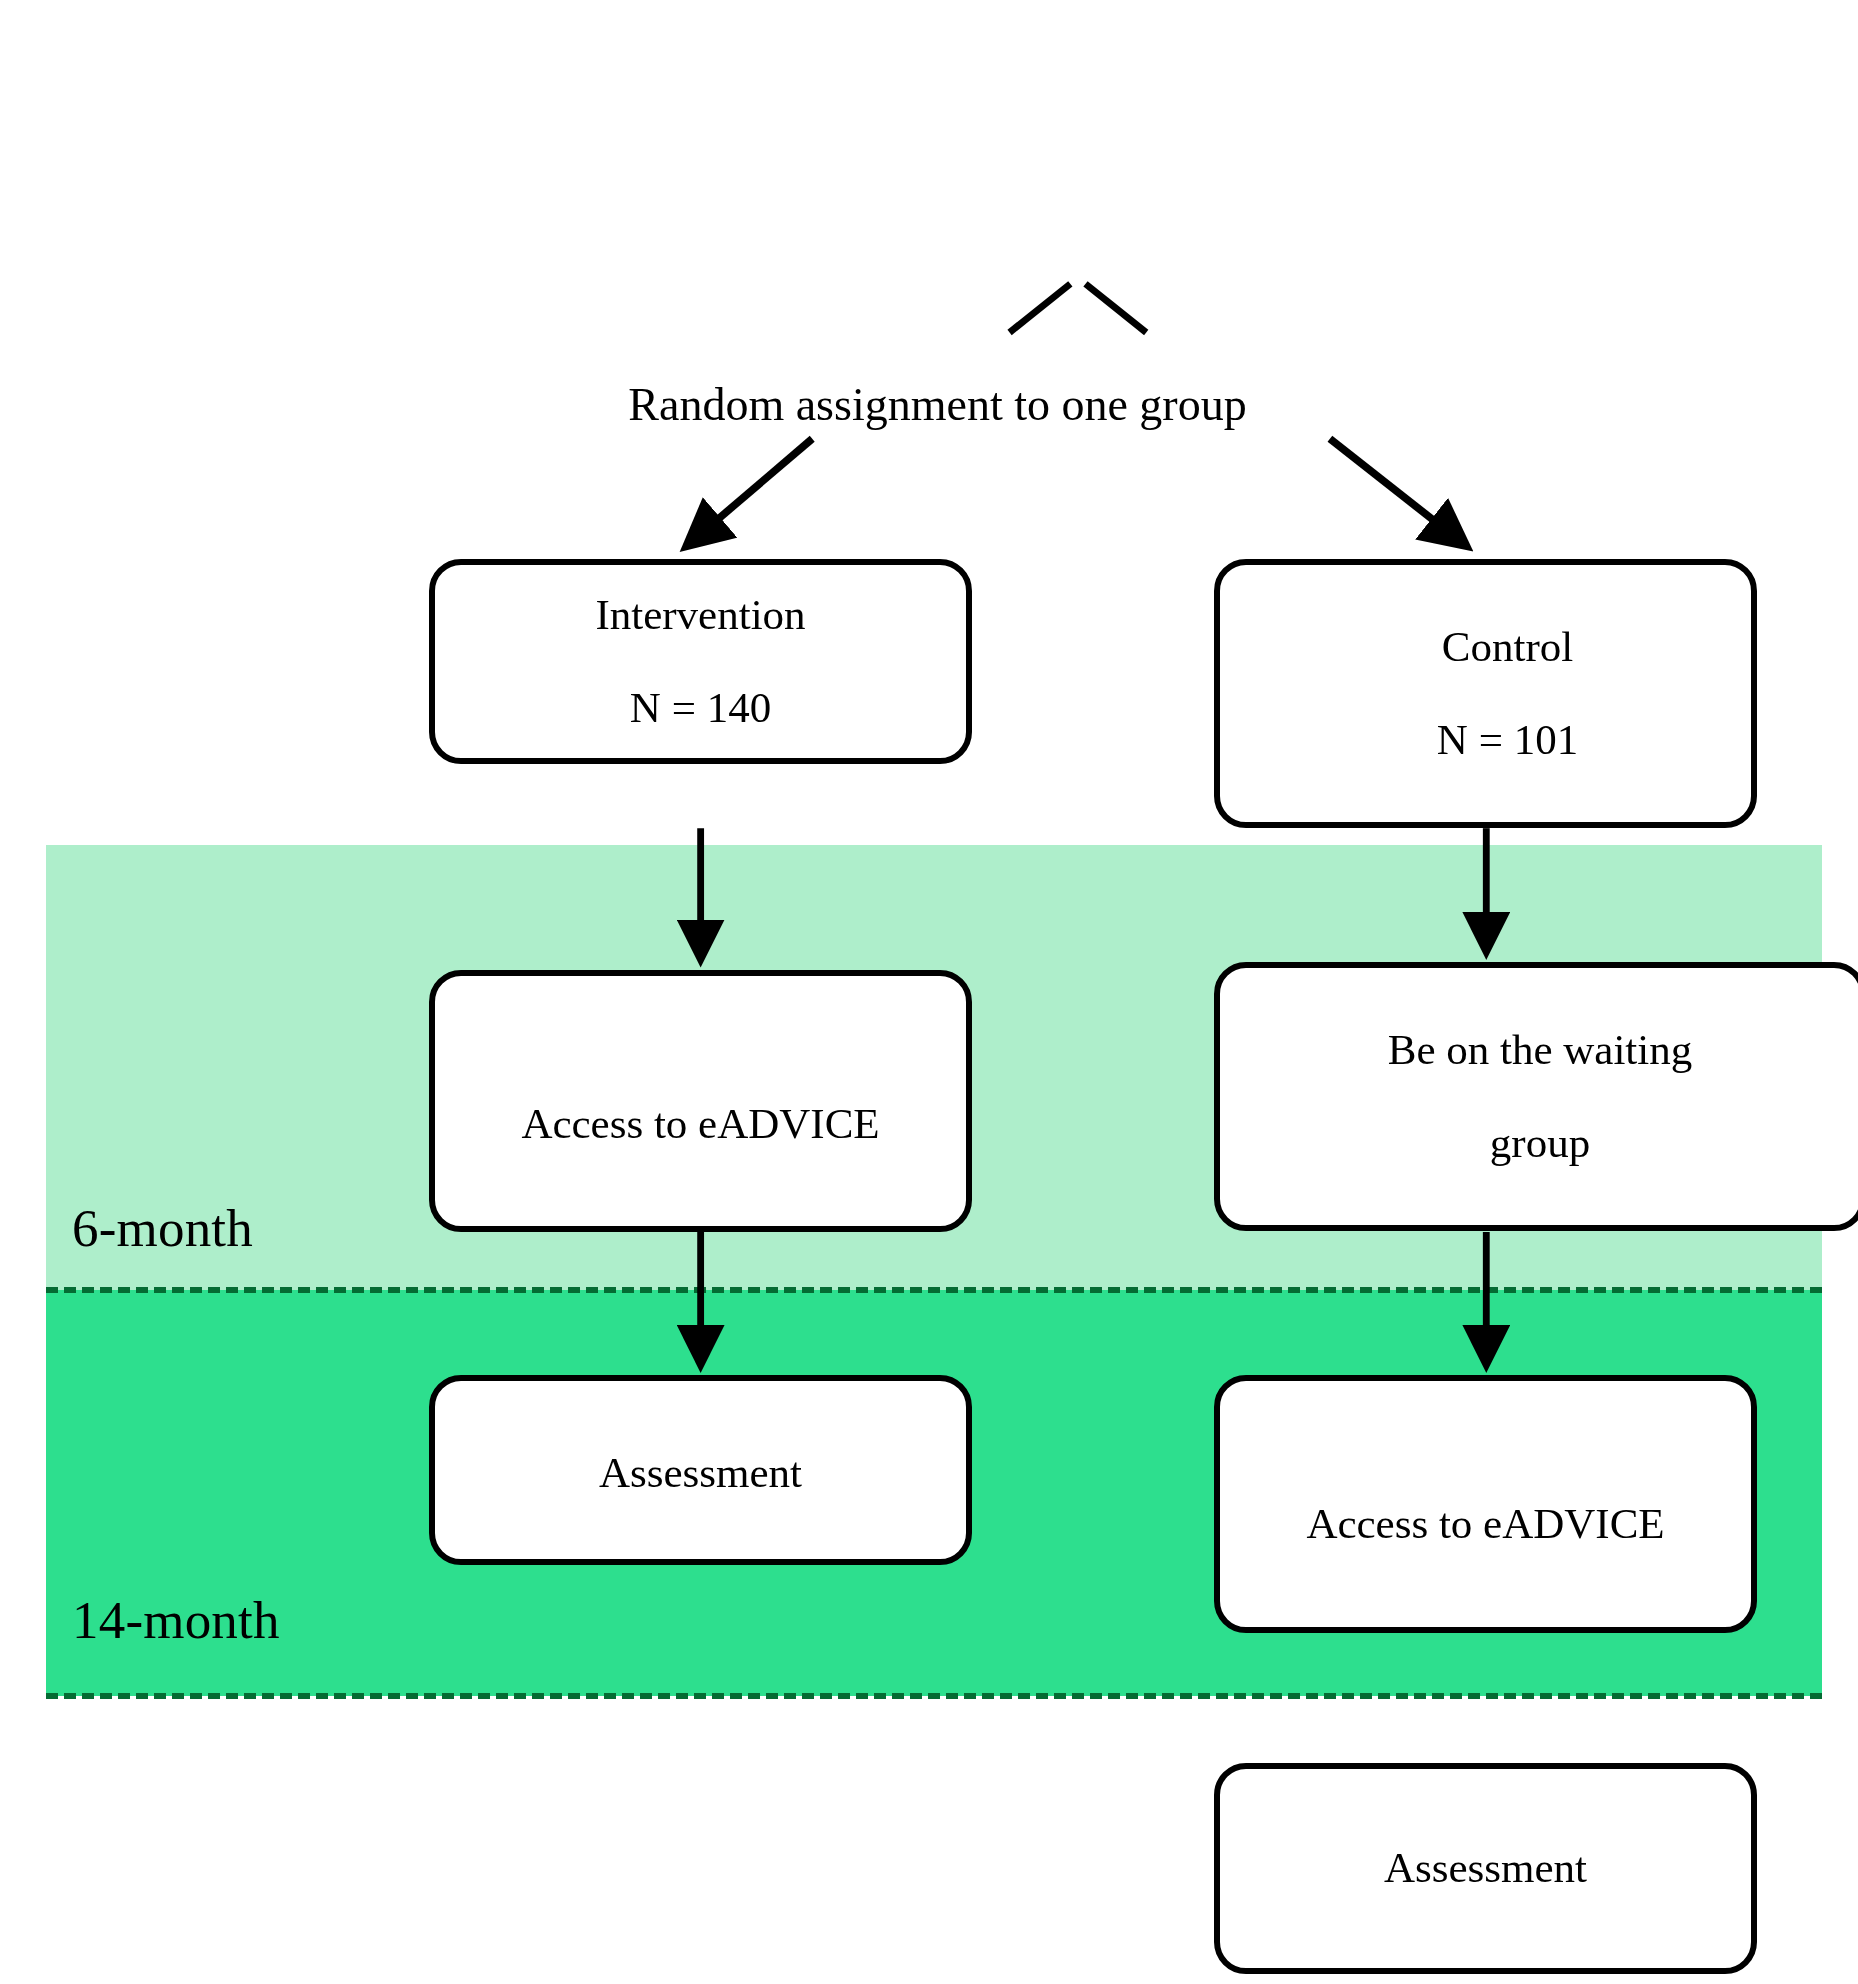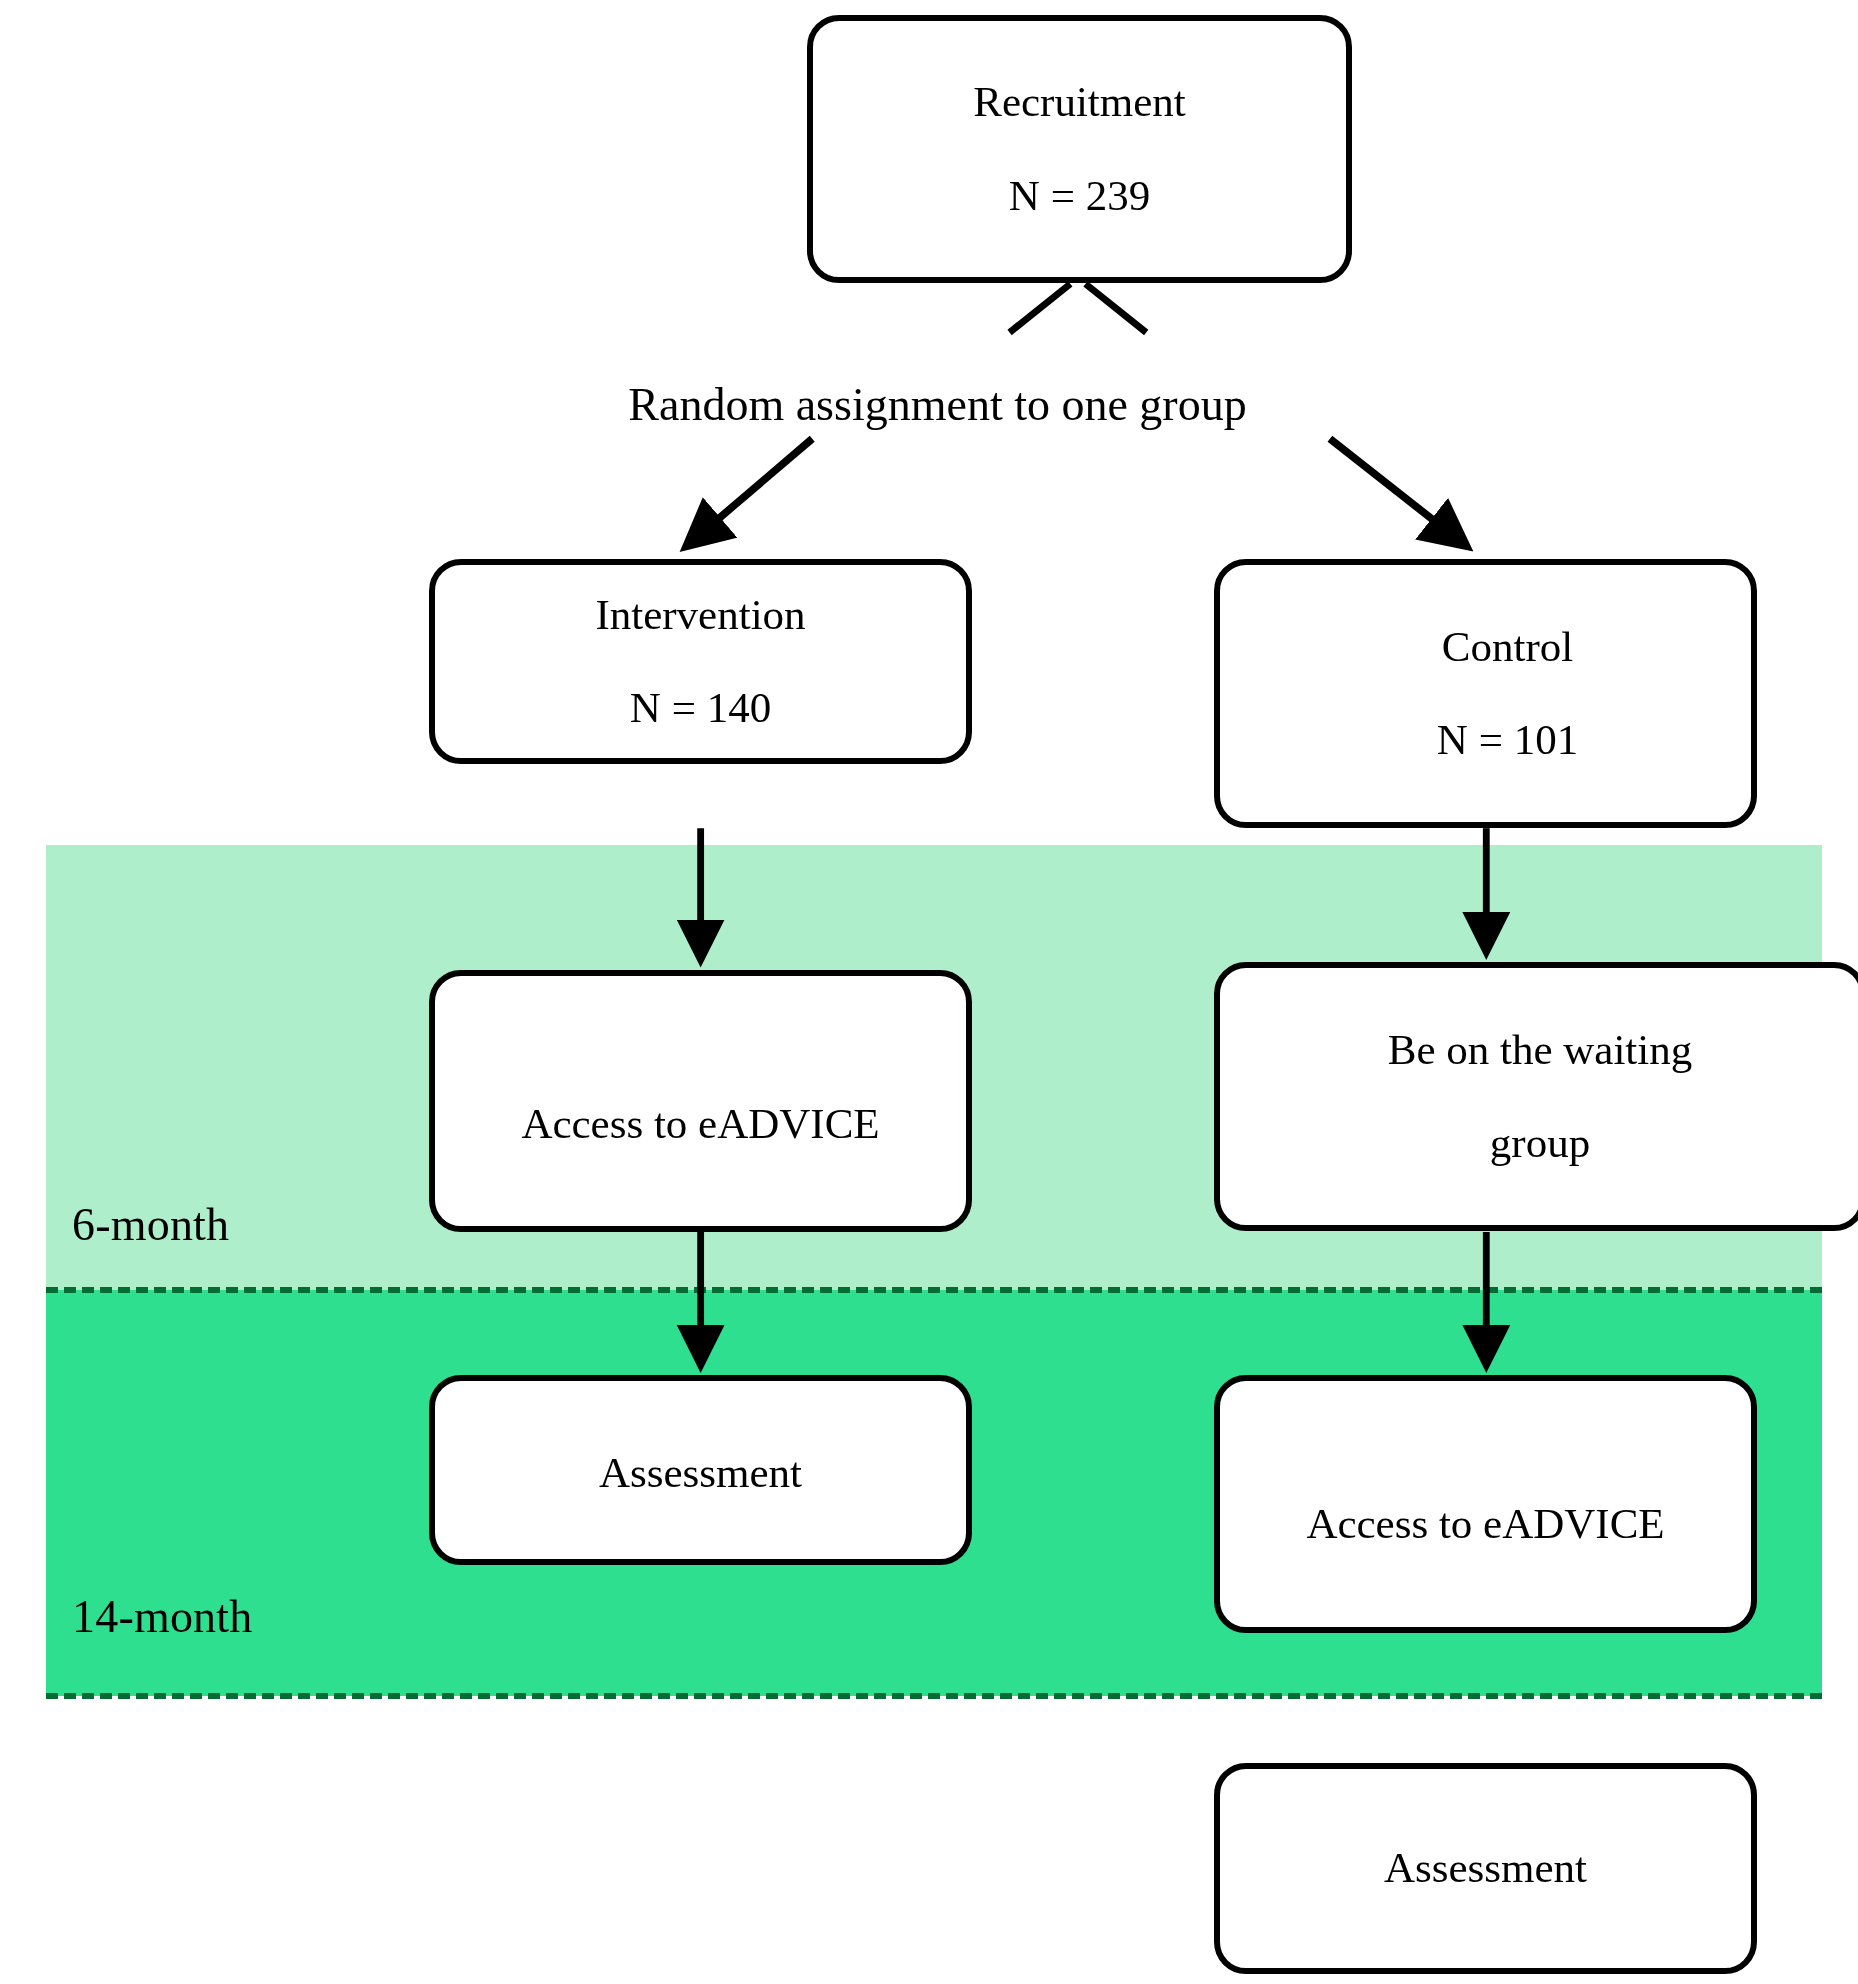--- a/index.html
+++ b/index.html
@@ -28,21 +28,21 @@
     background: #aeeecb;
   }
   #band-12month {
     top: 1290px;
     height: 406px;
     background: #2ddf8e;
   }
   .band-label {
     position: absolute;
     left: 72px;
-    font-size: 46px;
+    font-size: 53px;
     color: #000000;
     white-space: nowrap;
     letter-spacing: 0.2px;
   }
   #label-6month { top: 1198px; }
   #label-12month { top: 1590px; }
 
   .dashed-divider {
     position: absolute;
     left: 46px;
@@ -137,24 +137,20 @@
 
     <line x1="1958" y1="1091" x2="1958" y2="1252" stroke="#000000" stroke-width="9" marker-end="url(#arrowhead)"></line>
 
     <line x1="923" y1="1623" x2="923" y2="1796" stroke="#000000" stroke-width="9" marker-end="url(#arrowhead)"></line>
 
     <line x1="1958" y1="1623" x2="1958" y2="1796" stroke="#000000" stroke-width="9" marker-end="url(#arrowhead)"></line>
   </svg>
 
   <div id="random-assignment-text">Random assignment to one group</div>
 
-  <div class="node" id="node-recruitment">
-    <span class="line">Recruitment</span>
-    <span class="line spaced">N = 239</span>
-  </div>
 
   <div class="node" id="node-intervention">
     <span class="line">Intervention</span>
     <span class="line spaced">N = 140</span>
   </div>
 
   <div class="node" id="node-control">
     <span class="line">Control</span>
     <span class="line spaced">N = 101</span>
   </div>

